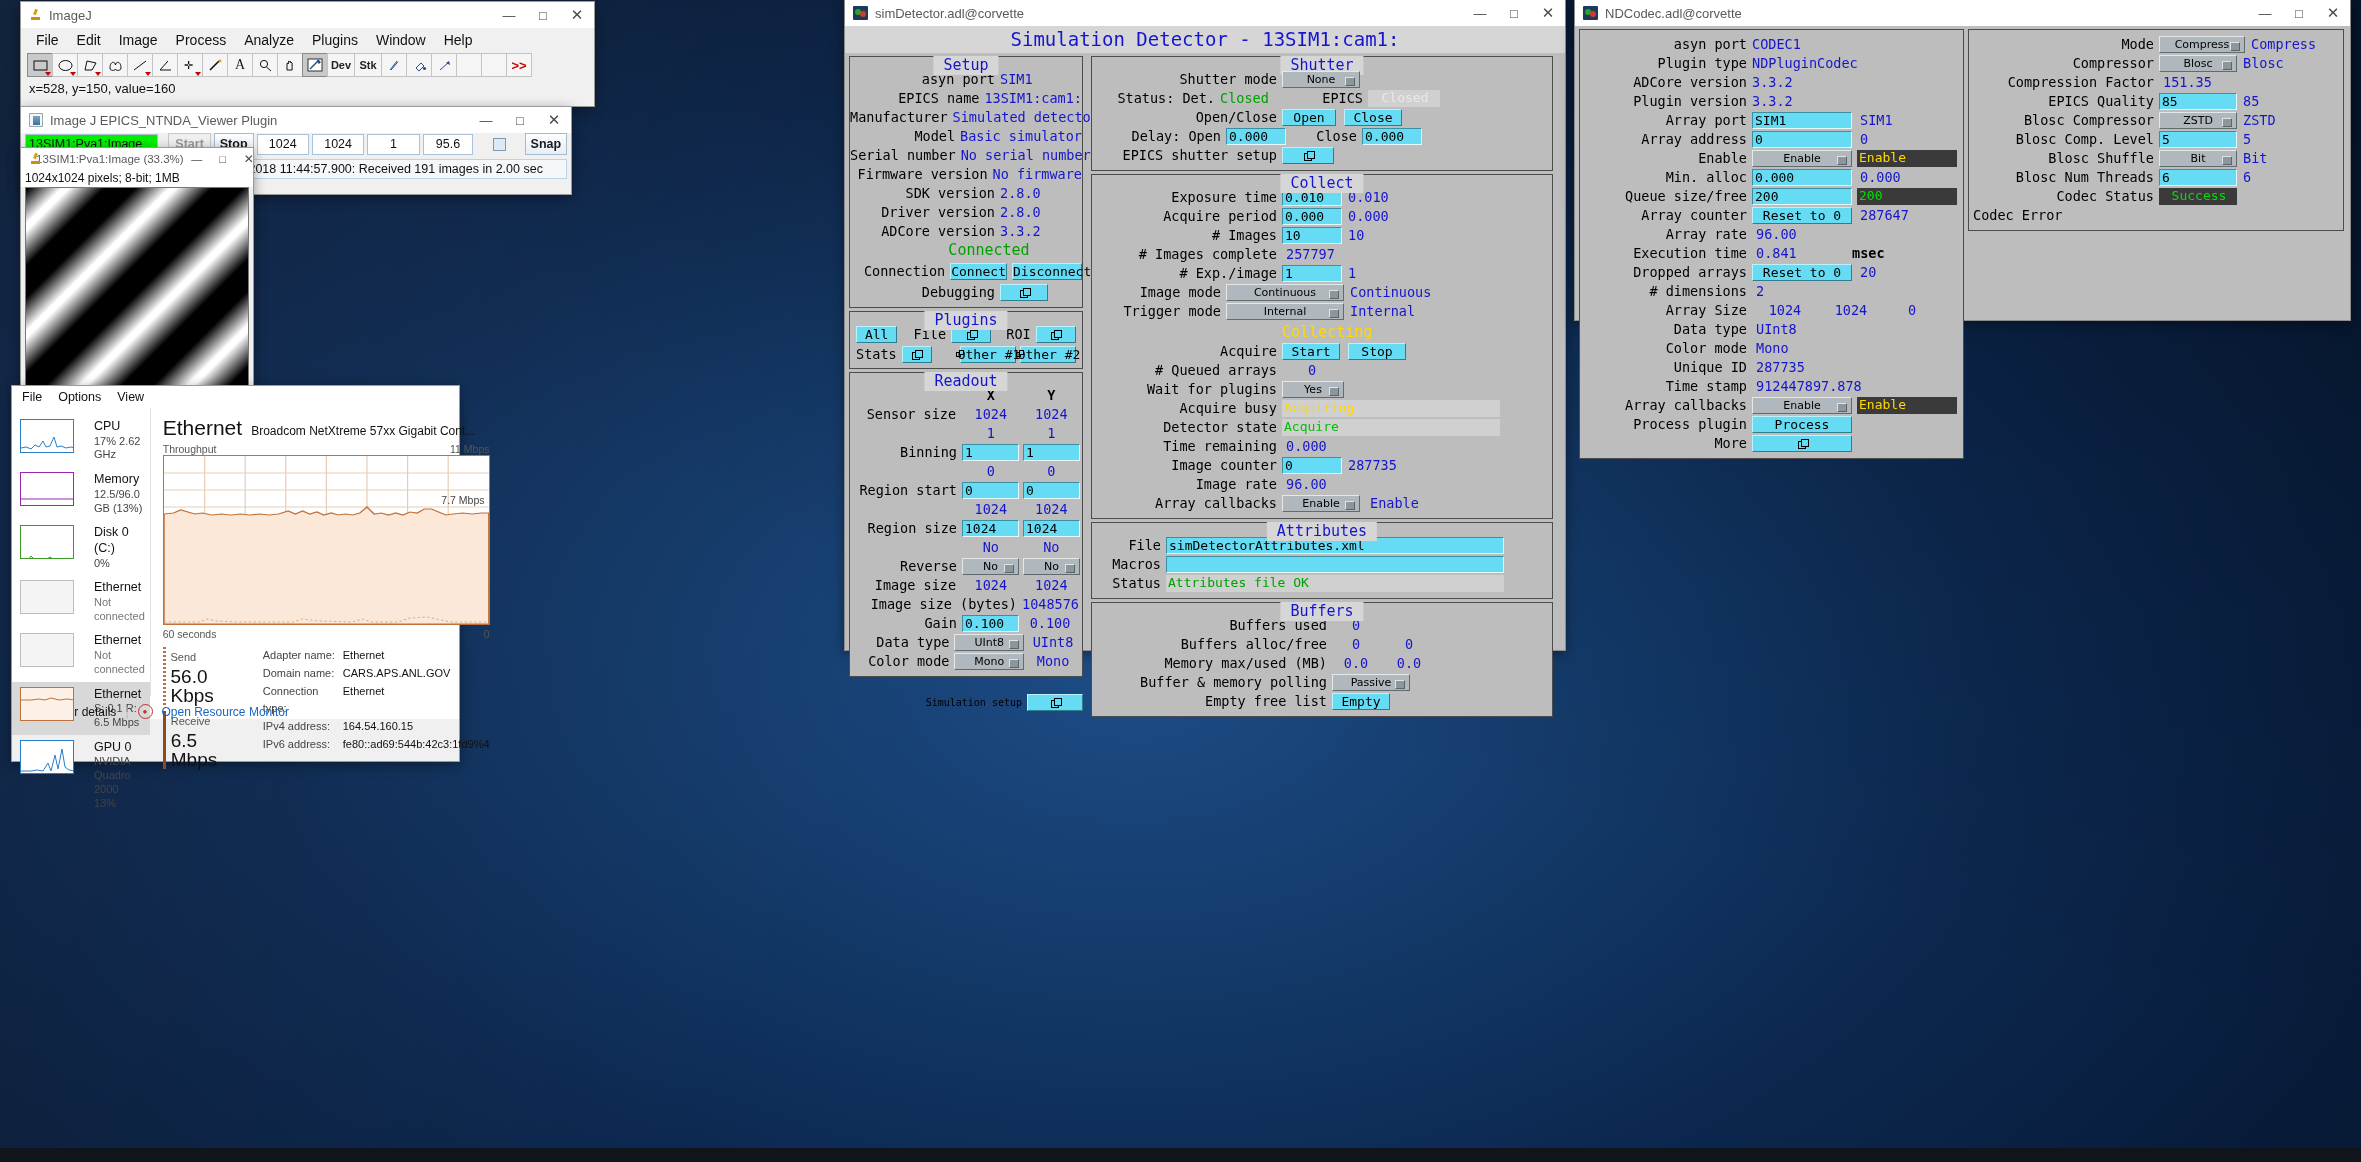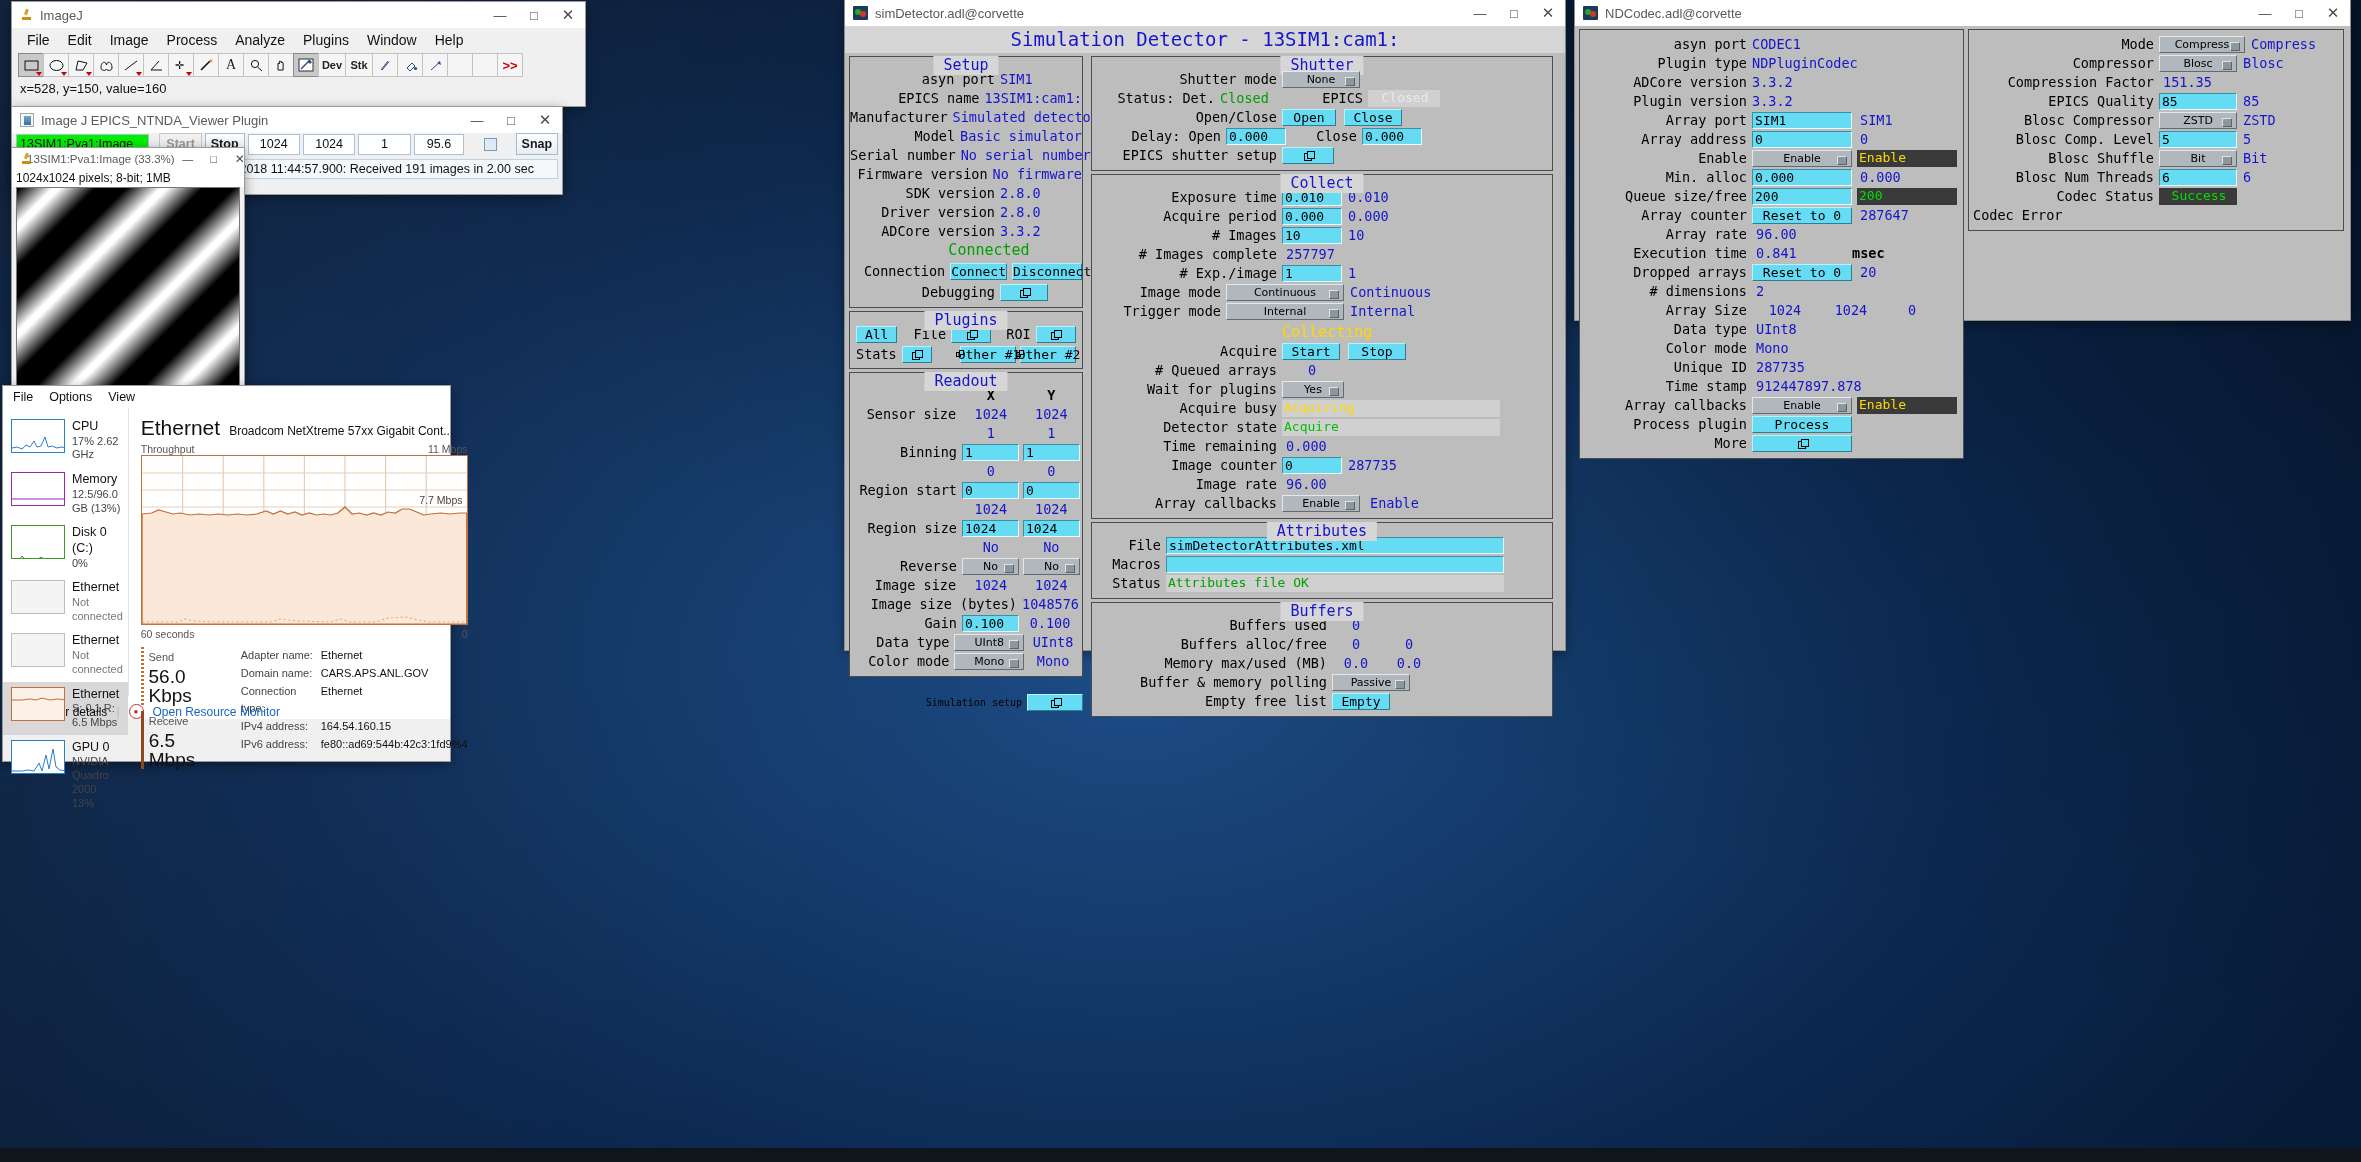--- a/index.html
+++ b/index.html
@@ -21,21 +21,21 @@
     background:
       linear-gradient(118deg, rgba(255,255,255,0.045) 0%, rgba(255,255,255,0) 45%),
       linear-gradient(200deg, rgba(0,0,0,0.25) 0%, rgba(0,0,0,0) 55%);
   }
   #taskbar{
     position:absolute; left:0; bottom:0; width:2361px; height:14px;
     background:#10151c;
   }
 
   
-  .win { position:absolute; background:#f0f0f0; box-shadow:0 0 0 1px #9a9a9a, 0 3px 12px rgba(0,0,0,.45); }
+  .win { position:absolute; background:#f0f0f0; box-shadow:0 0 0 1px #9a9a9a, 0 3px 12px rgba(0,0,0,.45);margin-left:9px; }
   .tbar { height:26px; background:#ffffff; display:flex; align-items:center; padding:0 0 0 8px; }
   .tbar .ttl { font-size:13px; color:#5a5a5a; margin-left:7px; white-space:nowrap; }
   .tbar .btns{ margin-left:auto; display:flex; height:26px; }
   .tbar .btns div{ width:34px; height:26px; display:flex; align-items:center; justify-content:center;
                    color:#4a4a4a; font-size:13px; }
   .tbar .btns div.x{ font-size:15px; }
 
   
   .ij-ico{ width:13px;height:13px; position:relative; }
   .ij-ico:before{content:"";position:absolute;left:5px;top:0;width:3px;height:6px;background:#d8a018;transform:rotate(20deg);}
@@ -87,21 +87,21 @@
      border:1px solid #777; }
 
   
   #taskmgr{ left:3px; top:386px; width:447px; height:375px; }
   #taskmgr .menu{ display:flex; font-size:12.5px; color:#111; padding:4px 0 4px 10px; background:#fff; gap:16px; }
   .tm-tabs{ display:flex; font-size:12.5px; background:#fff; border-bottom:1px solid #d7d7d7; padding-left:2px; }
   .tm-tabs div{ padding:5px 10px 5px; color:#111; border:1px solid transparent; }
   .tm-tabs div.act{ background:#fff; border:1px solid #d7d7d7; border-bottom-color:#fff; margin-bottom:-1px; }
   .tm-body{ display:flex; background:#fff; height:288px; }
   .tm-left{ width:152px; border-right:1px solid #e2e2e2; padding-top:6px; }
-  .tm-item{ display:flex; gap:7px; padding:5px 5px 5px 8px; align-items:flex-start; }
+  .tm-item{ display:flex; gap:20px; padding:5px 5px 5px 8px; align-items:flex-start; }
   .tm-item.sel{ background:#d8d8d8; }
   .tm-spark{ width:54px;height:34px;border:1px solid #2a7fc9;background:#fff;flex:0 0 auto;position:relative;overflow:hidden;}
   .tm-spark svg{position:absolute;left:0;top:0;}
   .tm-name{ font-size:12.5px; color:#111; line-height:1.25; }
   .tm-sub{ font-size:11px; color:#444; }
   .tm-sub.gray{ color:#777; }
   .tm-right{ flex:1; padding:8px 11px 0 12px; }
   .tm-h1{ font-size:21px; color:#111; display:flex; align-items:baseline; gap:9px; }
   .tm-h1 small{ font-size:12px; color:#111; }
   .tm-axis{ display:flex; justify-content:space-between; font-size:10.5px; color:#555; margin-top:3px; }

